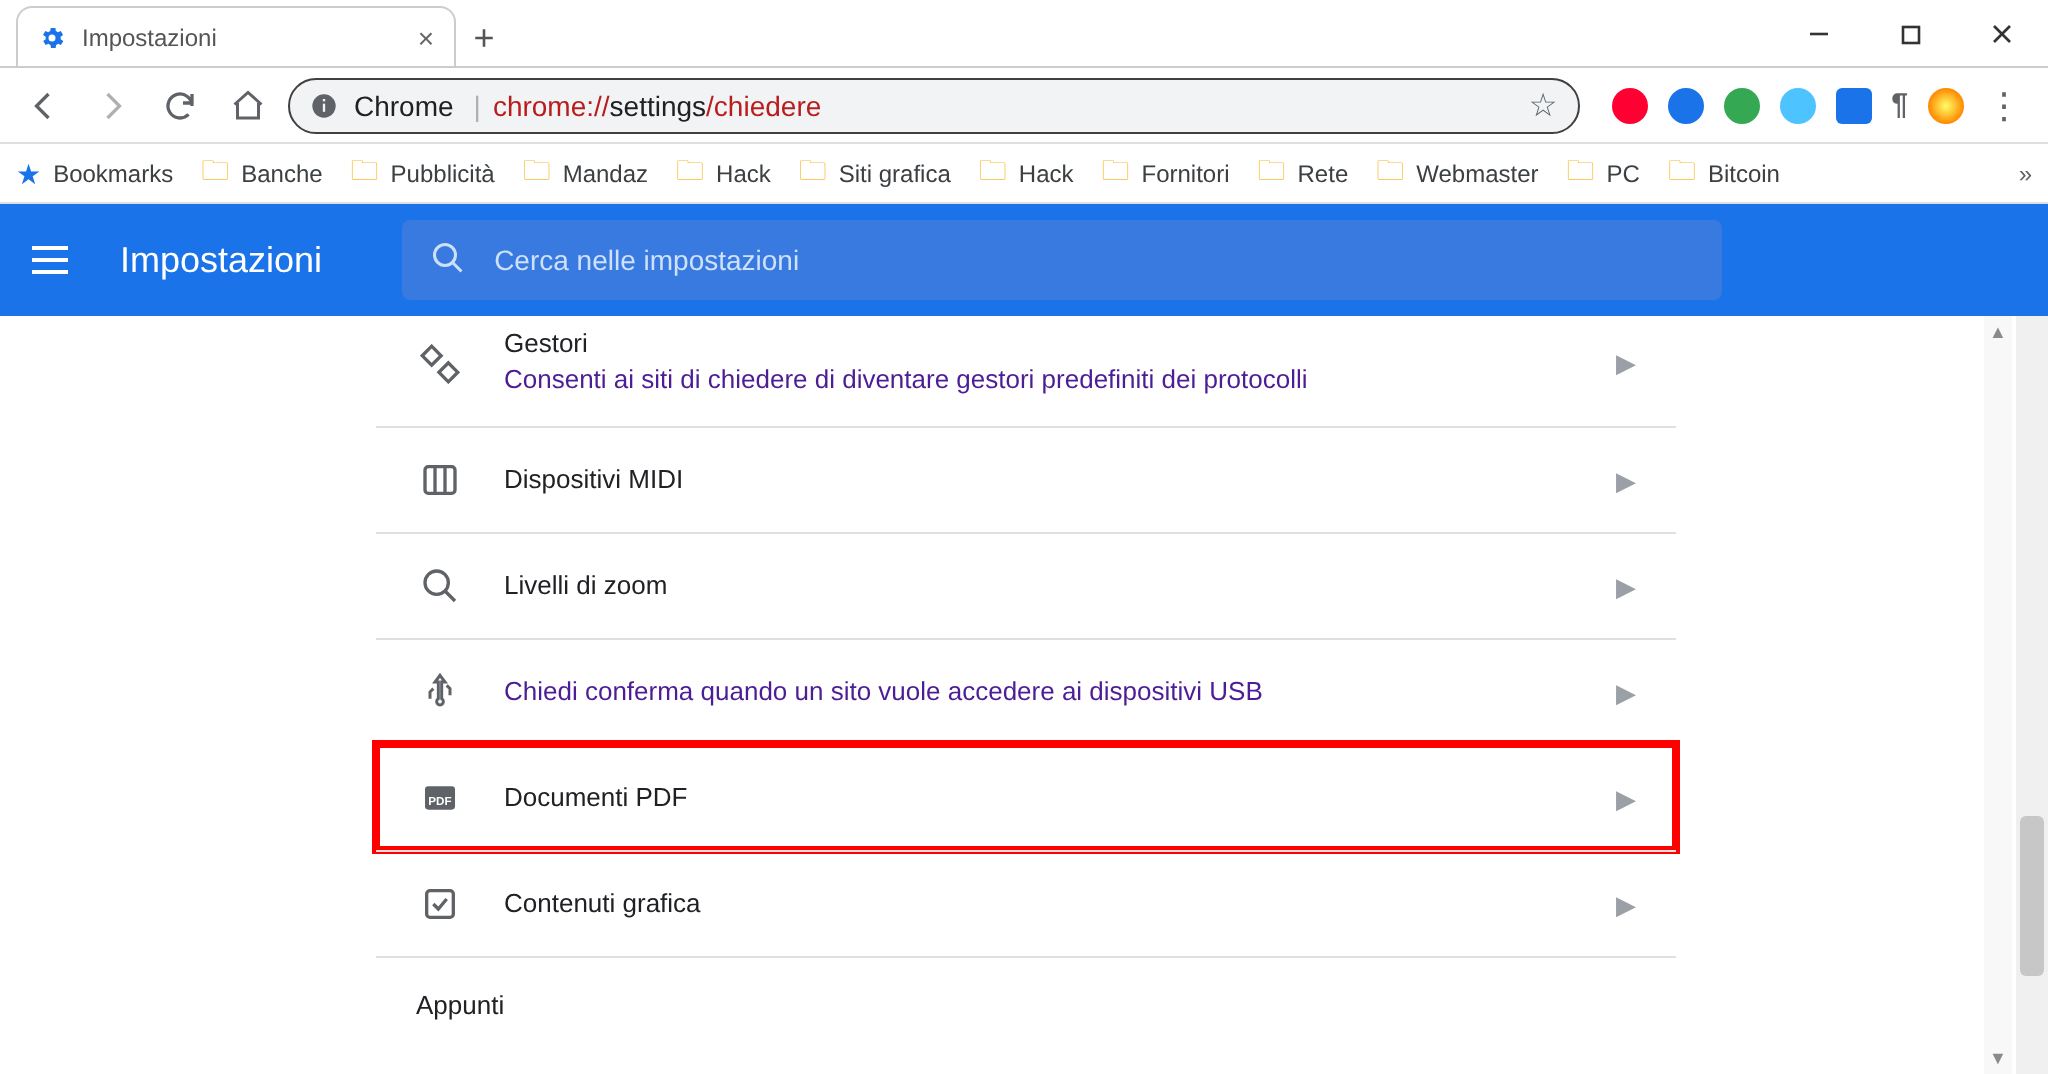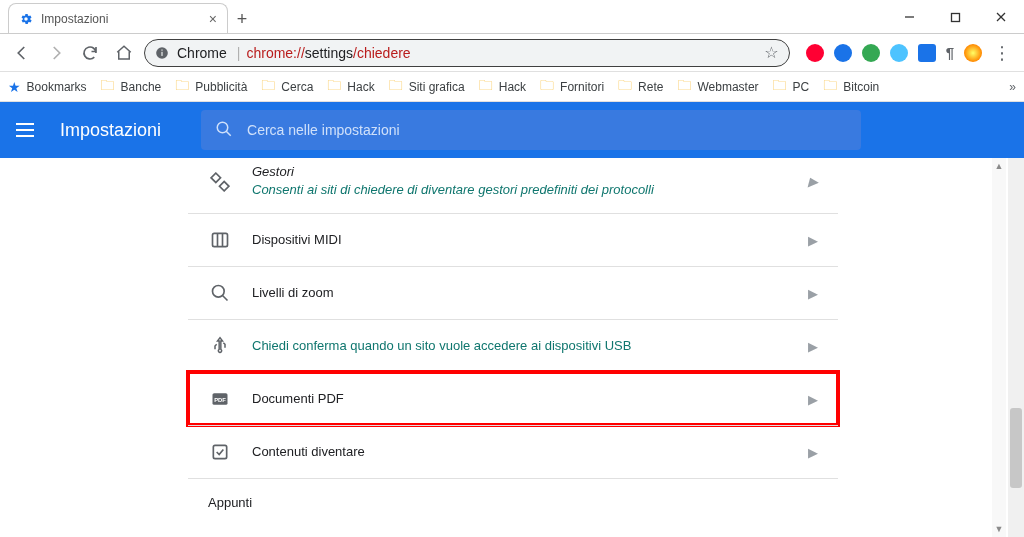--- a/index.html
+++ b/index.html
@@ -125,21 +125,21 @@
     position:relative;
   }
   .setting-row:first-child { border-top:none; padding-top:4px; }
   .setting-row .row-icon {
     width:24px; height:24px; margin-right:20px;
     display:flex; align-items:center; justify-content:center;
     color:#5f6368; flex-shrink:0;
   }
   .setting-row .row-text { flex:1; padding-right:30px; }
   .setting-row .row-title { font-size:13px; color:#202124; margin-bottom:2px; }
-  .setting-row .row-sub { font-size:13px; color:#0f766e; line-height:1.4; }
+  .setting-row .row-sub { font-size:13px; color:#4c1d95; line-height:1.4; }
   .setting-row .row-arrow { color:#9aa0a6; font-size:13px; }
   .highlighted {
     outline: 4px solid #ff0000;
     outline-offset: -2px;
   }
   
   .outer-scroll, .inner-scroll {
     position:absolute;
     width:16px;
     background:#f0f0f0;
@@ -240,21 +240,21 @@
   <div class="bm-item">
       <span class="bm-folder">🗀</span>
       <span>Banche</span>
     </div>
   <div class="bm-item">
       <span class="bm-folder">🗀</span>
       <span>Pubblicità</span>
     </div>
   <div class="bm-item">
       <span class="bm-folder">🗀</span>
-      <span>Cerca</span>
+      <span>Mandaz</span>
     </div>
   <div class="bm-item">
       <span class="bm-folder">🗀</span>
       <span>Hack</span>
     </div>
   <div class="bm-item">
       <span class="bm-folder">🗀</span>
       <span>Siti grafica</span>
     </div>
   <div class="bm-item">
@@ -298,21 +298,21 @@
           <line x1="21" y1="21" x2="15" y2="15"></line>
         </svg>
     </span>
     <span class="stext">Cerca nelle impostazioni</span>
   </div>
 </div>
 
 <div class="setbody">
   <div class="content-area">
 
-    <div class="setting-row" style="padding-top:6px;font-style:italic;">
+    <div class="setting-row" style="padding-top:6px;">
       <div class="row-icon">
         <svg width="20" height="20" viewBox="0 0 24 24" fill="none" stroke="#5f6368" stroke-width="2">
             <rect x="3" y="3" width="8" height="8" transform="rotate(45 7 7)"></rect>
             <rect x="13" y="13" width="8" height="8" transform="rotate(45 17 17)"></rect>
           </svg>
       </div>
       <div class="row-text">
         <div class="row-title">Gestori</div>
         <div class="row-sub">Consenti ai siti di chiedere di diventare gestori predefiniti dei protocolli</div>
       </div>
@@ -372,21 +372,21 @@
     </div>
 
     <div class="setting-row">
       <div class="row-icon">
         <svg width="20" height="20" viewBox="0 0 24 24" fill="none" stroke="#5f6368" stroke-width="2">
             <rect x="4" y="4" width="16" height="16" rx="2"></rect>
             <path d="M8 12l3 3 5-6"></path>
           </svg>
       </div>
       <div class="row-text">
-        <div class="row-title">Contenuti diventare</div>
+        <div class="row-title">Contenuti grafica</div>
       </div>
       <div class="row-arrow">▶</div>
     </div>
 
     <div class="setting-row">
 
       <div class="row-text">
         <div class="row-title">Appunti</div>
 
       </div>

